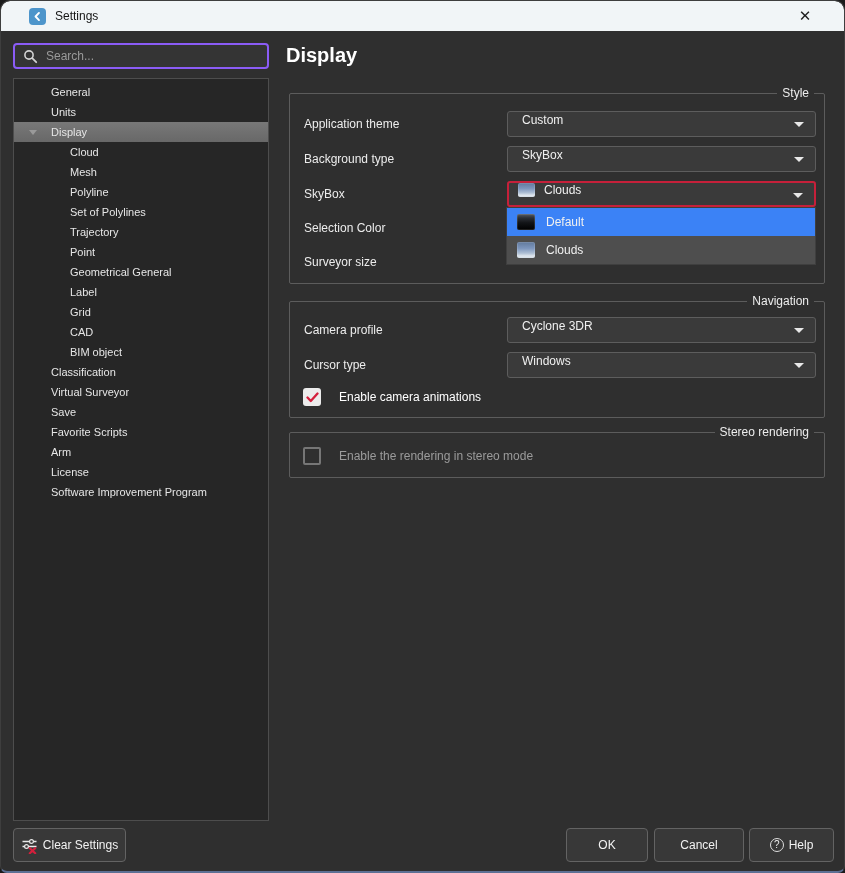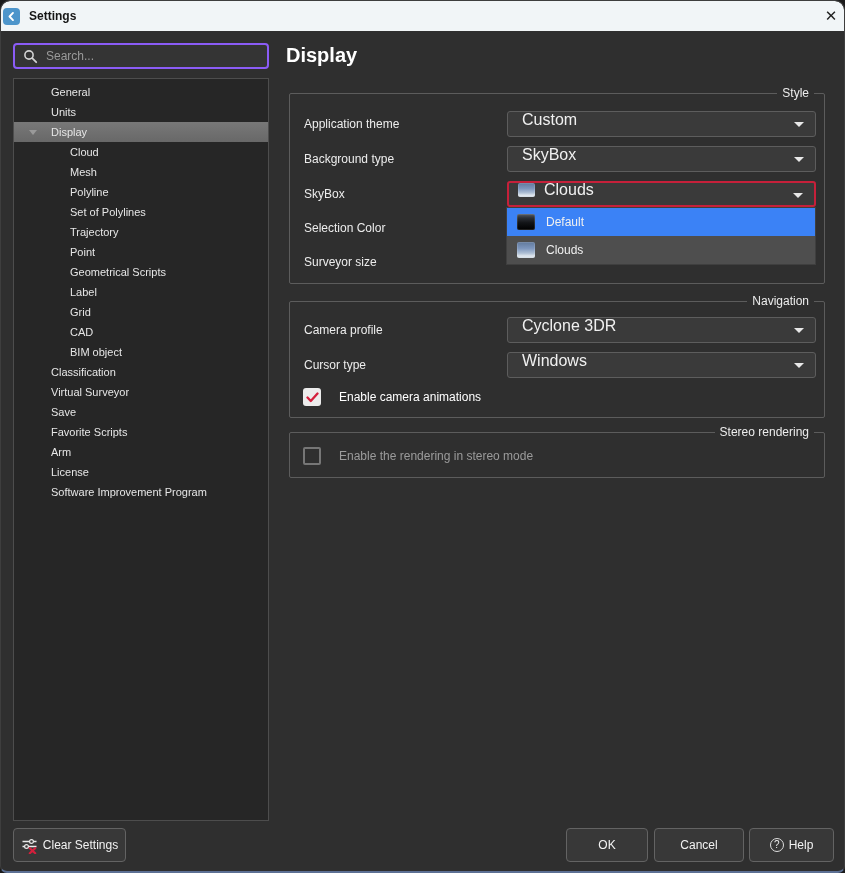--- a/index.html
+++ b/index.html
@@ -10,21 +10,21 @@
     position:relative; width:845px; height:873px;
     background:#2f2f2f; overflow:hidden;
     border:1px solid #3e3e3e; border-bottom:2px solid #5c7094;
     border-radius:10px 10px 7px 7px;
   }
 
   
   .titlebar {
     position:absolute; left:0; top:0; right:0; height:30px;
     background:#f1f5f7; display:flex; align-items:center;
-    padding:0 2px; gap:9px; border-radius:9px 9px 0 0;font-weight:bold;
+    padding:0 28px; gap:9px; border-radius:9px 9px 0 0;
   }
   .app-icon { width:17px; height:17px; background:#4d95cb; border-radius:4px;
     display:flex; align-items:center; justify-content:center; flex:none; }
   .titlebar-title { font-size:12px; color:#151515; }
   .close-btn { margin-left:auto; width:22px; height:22px; display:flex;
     align-items:center; justify-content:center; font-size:15px; color:#1c1c1c; cursor:pointer; }
 
   
   .search-box {
     position:absolute; left:12px; top:42px; width:256px; height:26px;
@@ -54,21 +54,21 @@
 
   .group { position:absolute; left:288px; width:536px;
     border:1px solid #5c5c5c; border-radius:2px; }
   .group-label { position:absolute; top:-8px; right:10px; background:#2f2f2f;
     padding:0 5px; font-size:12px; line-height:15px; color:#ededed; }
   .field-label { position:absolute; left:14px; font-size:12px; color:#ededed;
     line-height:26px; white-space:nowrap; }
 
   .combo { position:absolute; left:217px; width:309px; height:26px;
     background:#3a3a3a; border:1px solid #5d5d5d; border-radius:3px;
-    display:flex; align-items:center; color:#f0f0f0; font-size:16px;
+    display:flex; align-items:center; color:#f0f0f0; font-size:12px;
     padding:0 28px 8px 14px; cursor:pointer; }
   .combo.focused { border:2px solid #c6203a; padding-left:9px; }
   .caret { position:absolute; right:11px; top:10px; width:0; height:0;
     border-left:5px solid transparent; border-right:5px solid transparent;
     border-top:5px solid #e8e8e8; }
 
   .thumb { width:17px; height:14px; border-radius:2px; margin-right:9px; flex:none;
     box-shadow:0 0 0 1px rgba(255,255,255,0.12) inset; }
   .thumb-default { background:linear-gradient(180deg,#565c64 0%,#2b2f35 25%,#121417 55%,#000 100%); }
   .thumb-light   { background:linear-gradient(180deg,#f7fbfe 0%,#d8e9f4 55%,#b4d0e5 100%); }
@@ -133,21 +133,21 @@
     <div class="tree-item l0 selected">
       <span class="tree-chevron"></span>
       <span>Display</span>
     </div>
     <div class="tree-item l1"><span>Cloud</span></div>
     <div class="tree-item l1"><span>Mesh</span></div>
     <div class="tree-item l1"><span>Polyline</span></div>
     <div class="tree-item l1"><span>Set of Polylines</span></div>
     <div class="tree-item l1"><span>Trajectory</span></div>
     <div class="tree-item l1"><span>Point</span></div>
-    <div class="tree-item l1"><span>Geometrical Scripts</span></div>
+    <div class="tree-item l1"><span>Geometrical General</span></div>
     <div class="tree-item l1"><span>Label</span></div>
     <div class="tree-item l1"><span>Grid</span></div>
     <div class="tree-item l1"><span>CAD</span></div>
     <div class="tree-item l1"><span>BIM object</span></div>
     <div class="tree-item l0"><span>Classification</span></div>
     <div class="tree-item l0"><span>Virtual Surveyor</span></div>
     <div class="tree-item l0"><span>Save</span></div>
     <div class="tree-item l0"><span>Favorite Scripts</span></div>
     <div class="tree-item l0"><span>Arm</span></div>
     <div class="tree-item l0"><span>License</span></div>

